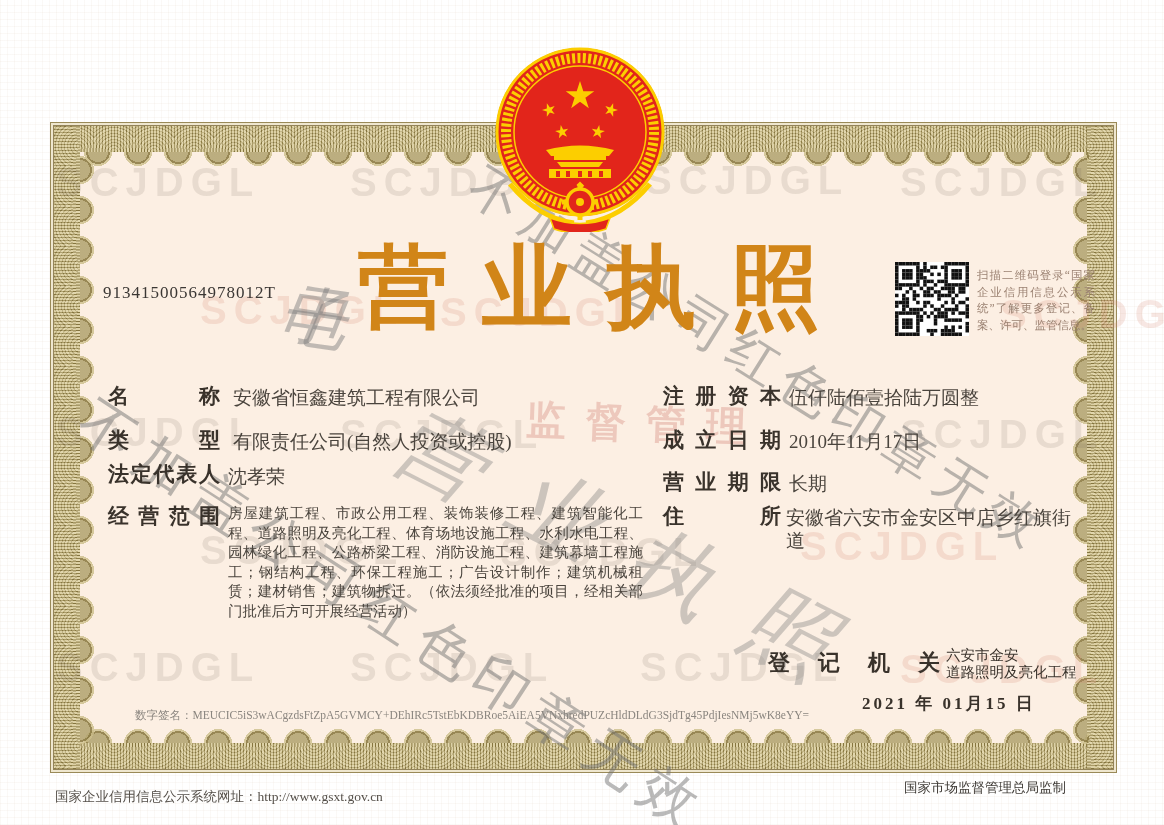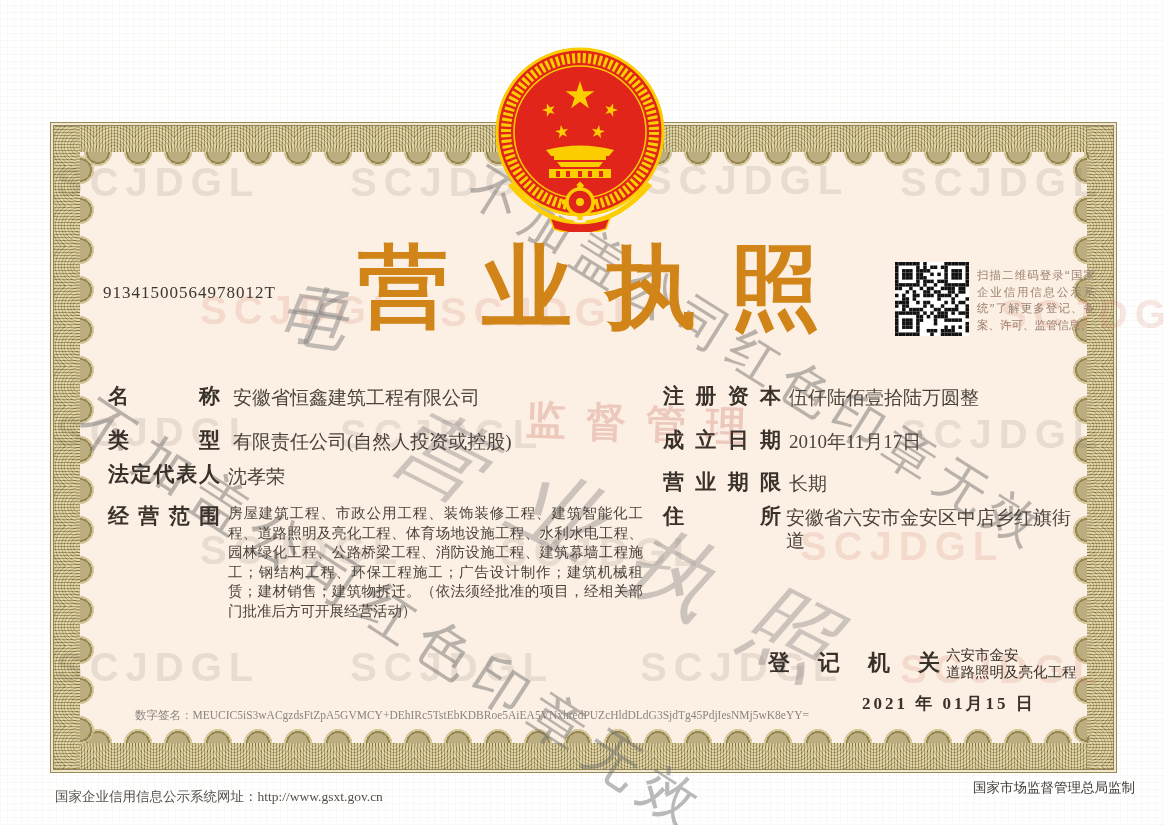--- a/index.html
+++ b/index.html
@@ -54,21 +54,21 @@
   .fvalue{color:#4a443d;font-size:19px;font-family:"Liberation Serif",serif;line-height:1.15;}
   .lab-l{left:108px;width:112px;}
   .lab-r{left:663px;width:118px;}
   #scope-value{left:228px;top:504px;width:415px;font-size:14.5px;line-height:19.5px;text-align:justify;}
   #addr-value{left:786px;top:506px;width:298px;font-size:19px;line-height:23px;}
   #registry-label{left:768px;top:651px;width:172px;font-size:22px;}
   #registry-authority{left:946px;top:647px;width:136px;text-align:left;font-size:14.5px;line-height:17px;color:#39322b;font-family:"Liberation Serif",serif;}
   #registry-date{left:862px;top:692px;font-size:17px;letter-spacing:3px;color:#39322b;font-family:"Liberation Serif",serif;font-weight:bold;}
   #signature{left:103px;top:708px;font-size:11.5px;color:#8a857f;font-family:"Liberation Serif",serif;white-space:nowrap;margin-left:32px;}
   #footer-left{left:55px;top:779px;font-size:13.5px;color:#55504a;font-family:"Liberation Serif",serif;margin-top:9px;}
-  #footer-right{left:835px;top:779px;width:300px;text-align:right;font-size:13.5px;color:#3f3b36;font-family:"Liberation Serif",serif;}
+  #footer-right{left:835px;top:779px;width:300px;text-align:center;font-size:13.5px;color:#3f3b36;font-family:"Liberation Serif",serif;}
   
   #qr-box{left:895px;top:262px;width:74px;height:74px;background:#fff;}
   #qr-caption{left:977px;top:267px;width:118px;font-size:11.5px;line-height:16.5px;color:#9b8272;text-align:justify;font-family:"Liberation Serif",serif;}
   
   #emblem{left:492px;top:42px;width:176px;height:190px;z-index:6;}
   
   .wm{position:absolute;pointer-events:none;user-select:none;}
   .wm-diag{font-family:"Liberation Serif",serif;color:rgba(110,110,110,.48);transform-origin:left top;white-space:nowrap;}
   #wm-d1{left:492px;top:152px;font-size:52px;letter-spacing:9px;transform:rotate(32deg);}
   #wm-d2{left:104px;top:384px;font-size:56px;letter-spacing:11px;transform:rotate(33deg);}

